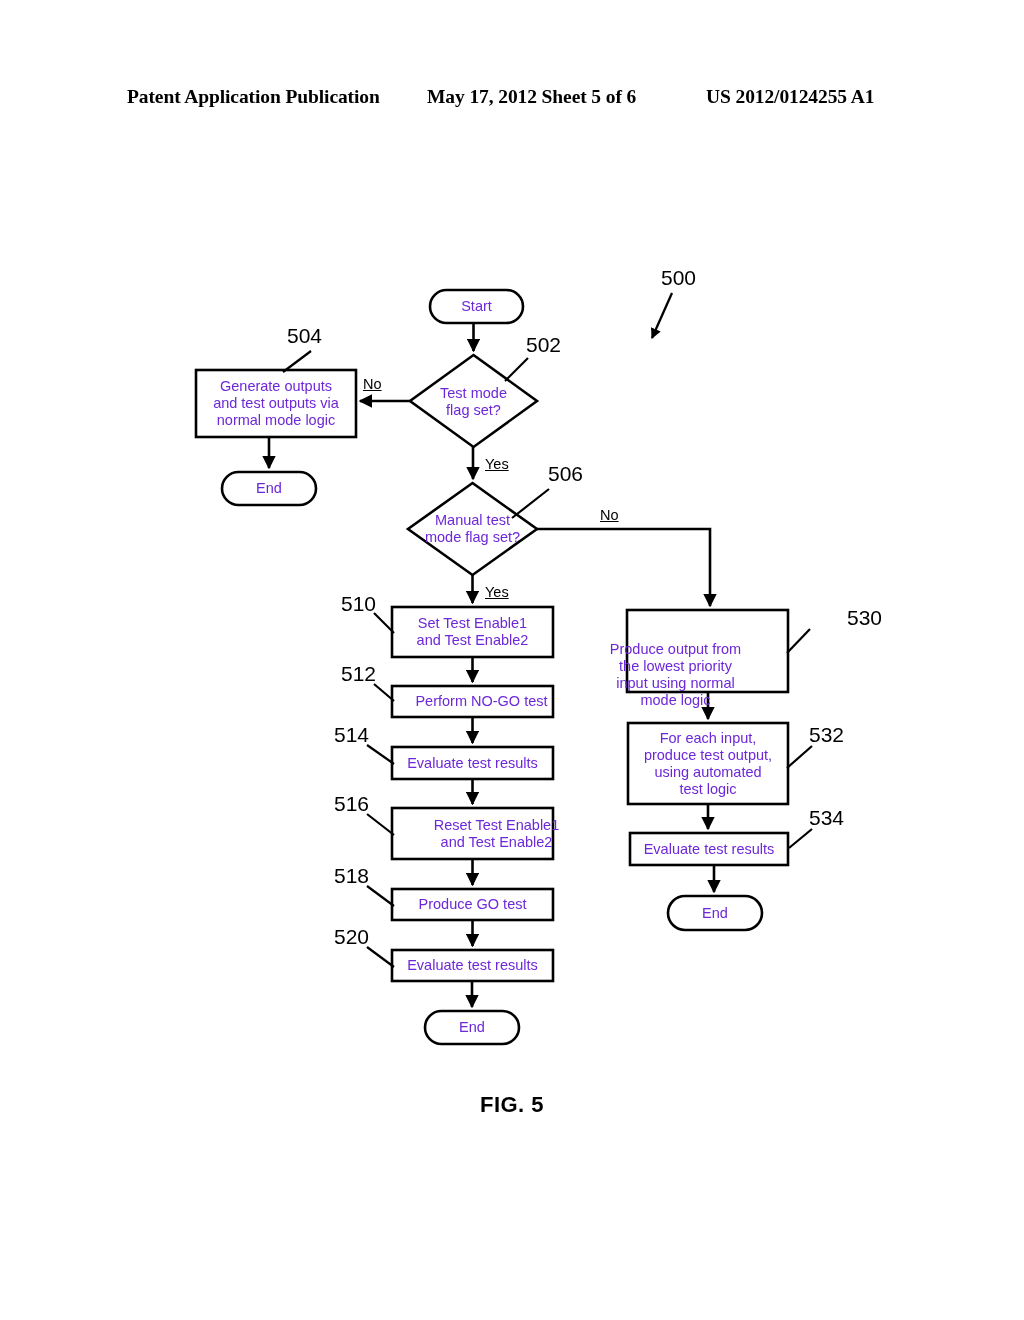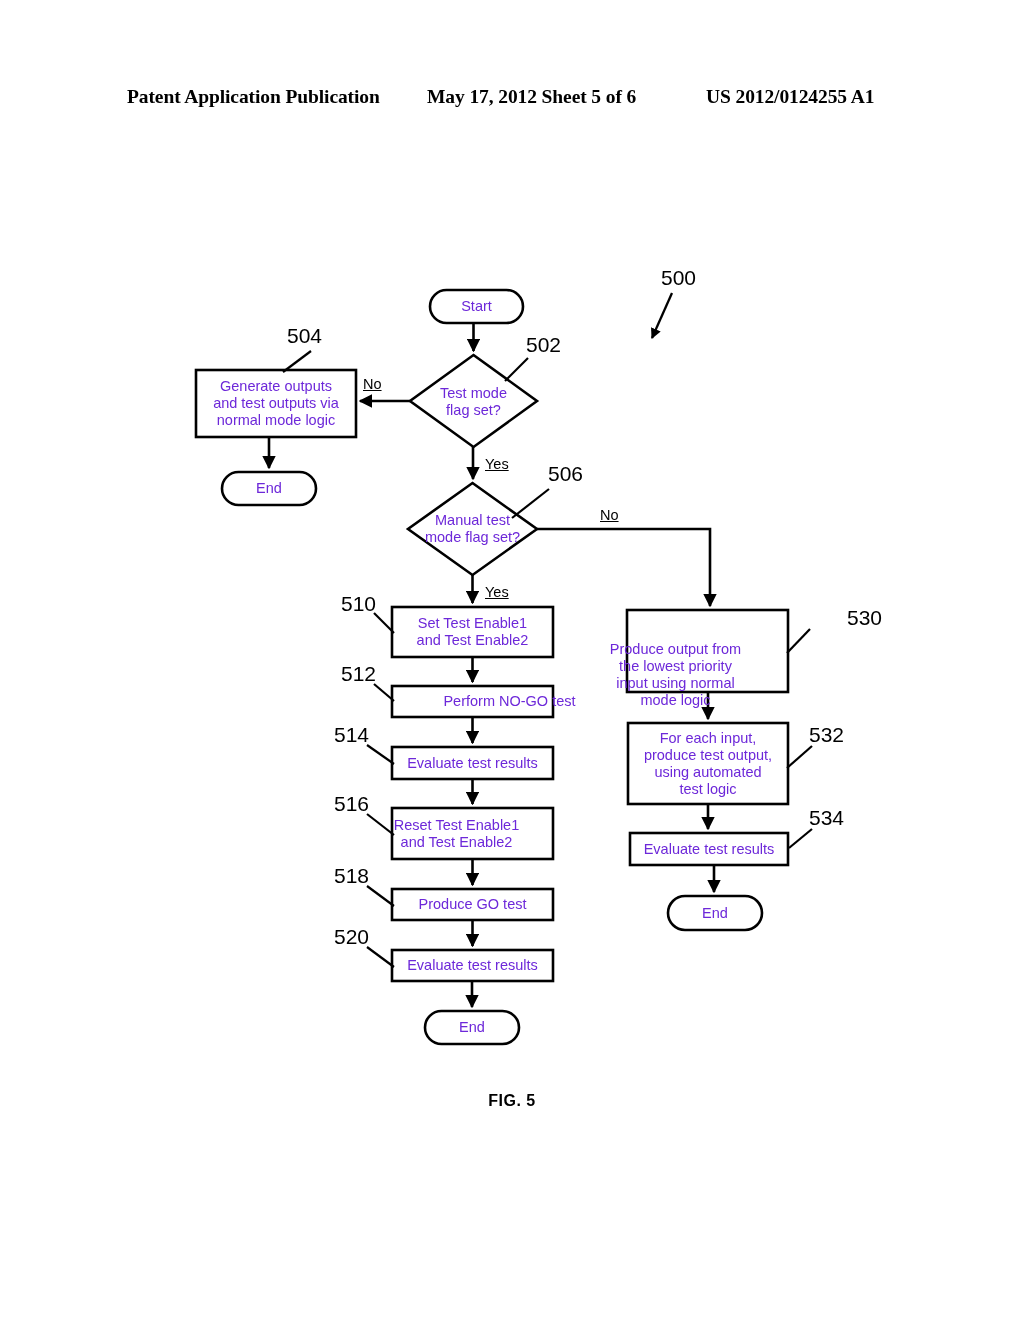--- a/index.html
+++ b/index.html
@@ -84,21 +84,21 @@
     text-decoration: underline;
   }
   #fig-caption {
     position: absolute;
     left: 0;
     top: 1092px;
     width: 1024px;
     text-align: center;
     font-family: "Liberation Sans", sans-serif;
     font-weight: bold;
-    font-size: 16px;
+    font-size: 22px;
     letter-spacing: 0.5px;
   }
 </style>
 </head>
 <body>
 
 <div id="page-header">
   <span class="hdr-left">Patent Application Publication</span>
   <span class="hdr-mid">May 17, 2012  Sheet 5 of 6</span>
   <span class="hdr-right">US 2012/0124255 A1</span>
@@ -194,23 +194,23 @@
 and test outputs via
 normal mode logic</div>
 
   <div class="node-label" style="left:222px; top:472px; width:94px; height:33px;">End</div>
 
   <div class="node-label" style="left:406px; top:508px; width:133px; height:42px;">Manual test
 mode flag set?</div>
 
   <div class="node-label" style="left:392px; top:607px; width:161px; height:50px;text-align:center;">Set Test Enable1
 and Test Enable2</div>
-  <div class="node-label" style="left:392px; top:686px; width:179px; height:31px;padding-left:28px;">Perform NO-GO test</div>
+  <div class="node-label" style="left:392px; top:686px; width:179px; height:31px;">Perform NO-GO test</div>
   <div class="node-label" style="left:392px; top:747px; width:161px; height:32px;">Evaluate test results</div>
-  <div class="node-label" style="left:392px; top:808px; width:129px; height:51px;">Reset Test Enable1
+  <div class="node-label" style="left:392px; top:808px; width:129px; height:51px;padding-left:40px;">Reset Test Enable1
 and Test Enable2</div>
   <div class="node-label" style="left:392px; top:889px; width:161px; height:31px;">Produce GO test</div>
   <div class="node-label" style="left:392px; top:950px; width:161px; height:31px;">Evaluate test results</div>
   <div class="node-label" style="left:425px; top:1011px; width:94px; height:33px;">End</div>
 
   <div class="node-label" style="left:608px; top:610px; width:135px; height:82px;margin-top:24px;">Produce output from
 the lowest priority
 input using normal
 mode logic</div>
   <div class="node-label" style="left:628px; top:723px; width:160px; height:81px;">For each input,

